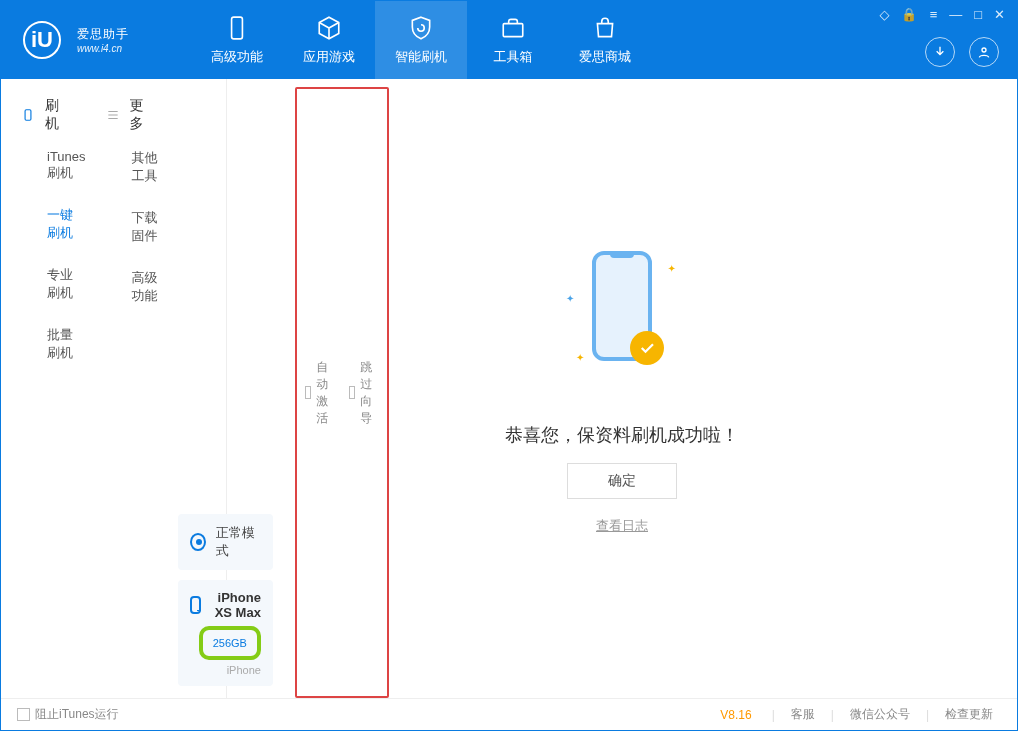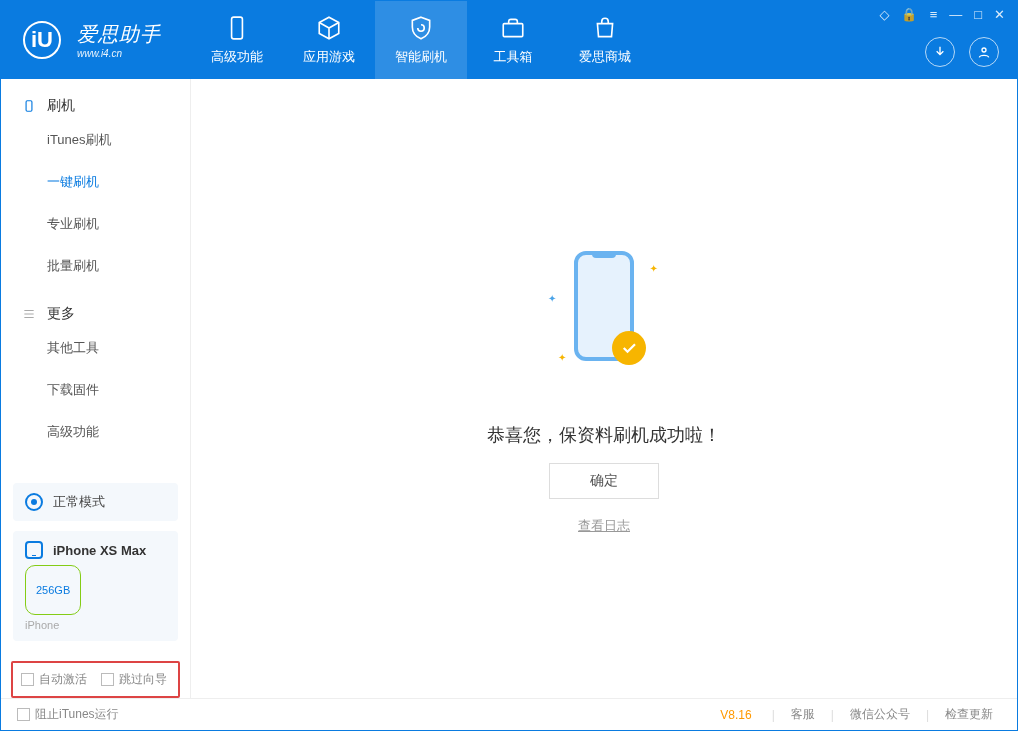--- a/index.html
+++ b/index.html
@@ -2,51 +2,51 @@
 <html><head>
 <meta charset="utf-8">
 <style>
 * { margin: 0; padding: 0; box-sizing: border-box; font-family: "Microsoft YaHei", Arial, sans-serif; }
 body { background: #fff; }
 .window { width: 1018px; height: 731px; border: 1px solid #0a7be0; display: flex; flex-direction: column; background: #fff; }
 .header { height: 78px; background: linear-gradient(180deg, #0a7be0 0%, #0a7be0 100%); display: flex; align-items: center; color: #fff; position: relative; }
 .logo-area { display: flex; align-items: center; padding: 0 18px 0 22px; width: 190px; }
 .logo-circle { width: 38px; height: 38px; border: 2.5px solid #fff; border-radius: 50%; display: flex; align-items: center; justify-content: center; margin-right: 16px; font-size: 22px; font-weight: bold; }
 .logo-text { display: flex; flex-direction: column; }
-.logo-title { font-size: 20px; font-weight: 500; letter-spacing: 1px; font-style: italic; }
+.logo-title { font-size: 12px; font-weight: 500; letter-spacing: 1px; }
 .logo-sub { font-size: 10px; opacity: .9; font-style: italic; }
 .nav { display: flex; height: 100%; }
 .nav-item { width: 92px; display: flex; flex-direction: column; align-items: center; justify-content: center; cursor: pointer; font-size: 13px; }
 .nav-item.active { background: rgba(255,255,255,.15); }
 .nav-icon { width: 28px; height: 28px; margin-bottom: 6px; display: flex; align-items: center; justify-content: center; }
 .nav-icon svg { width: 26px; height: 26px; fill: #fff; stroke: #fff; }
 .win-controls-top { position: absolute; top: 6px; right: 12px; display: flex; gap: 12px; opacity: .85; }
 .win-controls-top span { cursor: pointer; font-size: 13px; }
 .header-right { position: absolute; right: 18px; bottom: 12px; display: flex; gap: 14px; }
 .header-right-btn { width: 30px; height: 30px; border: 1.5px solid rgba(255,255,255,.7); border-radius: 50%; display: flex; align-items: center; justify-content: center; cursor: pointer; }
 .header-right-btn svg { width: 16px; height: 16px; stroke: #fff; fill: none; stroke-width: 2; }
 .body { flex: 1; display: flex; overflow: hidden; }
-.sidebar { width: 190px; border-right: 1px solid #eee; display: flex; flex-direction: column; }
+.sidebar { width: 226px; border-right: 1px solid #eee; display: flex; }
 .side-section { padding: 18px 0 0 0; }
 .side-header { display: flex; align-items: center; padding: 0 20px 4px 20px; font-size: 14px; color: #333; font-weight: 500; }
 .side-header-icon { width: 16px; height: 16px; margin-right: 10px; display: flex; align-items: center; justify-content: center; }
 .side-header-icon svg { width: 14px; height: 14px; }
 .side-items { }
 .side-item { padding: 12px 0 12px 46px; font-size: 13px; color: #555; cursor: pointer; }
 .side-item.active { color: #0a7be0; }
 .side-bottom { margin-top: auto; padding: 12px; }
 .mode-card { background: #f4f8fc; border-radius: 4px; padding: 10px 12px; display: flex; align-items: center; margin-bottom: 10px; font-size: 13px; color: #444; }
 .mode-icon { width: 18px; height: 18px; border: 2px solid #0a7be0; border-radius: 50%; margin-right: 10px; position: relative; }
 .mode-icon::after { content: ''; position: absolute; width: 6px; height: 6px; background: #0a7be0; border-radius: 50%; top: 4px; left: 4px; }
-.device-card { background: #f4f8fc; border-radius: 4px; padding: 10px 12px; }
+.device-card { background: #f4f8fc; border-radius: 4px; padding: 10px 12px; text-align: right; }
 .device-top { display: flex; align-items: center; margin-bottom: 6px; }
 .device-icon { width: 18px; height: 18px; border: 2px solid #0a7be0; border-radius: 4px; margin-right: 10px; position: relative; }
 .device-icon::after { content: ''; position: absolute; width: 4px; height: 1.5px; background: #0a7be0; bottom: 1px; left: 5px; }
 .device-name { font-size: 13px; font-weight: 600; color: #333; }
-.device-badge { display: inline-block; border: 1px solid #84cc16; color: #0a7be0; border-radius: 10px; padding: 18px 10px; font-size: 11px; margin-bottom: 4px; }
+.device-badge { display: inline-block; border: 4px solid #84cc16; color: #0a7be0; border-radius: 10px; padding: 7px 10px; font-size: 11px; margin-bottom: 4px; }
 .device-type { font-size: 11px; color: #aaa; }
 .options-row { border: 2px solid #d44; border-radius: 2px; margin: 8px 10px 0 10px; padding: 8px 8px; display: flex; gap: 14px; }
 .opt { display: flex; align-items: center; font-size: 12px; color: #888; cursor: pointer; }
 .chk { width: 13px; height: 13px; border: 1px solid #bbb; margin-right: 5px; }
 .main { flex: 1; display: flex; flex-direction: column; align-items: center; justify-content: center; position: relative; }
 .phone-illust { width: 120px; height: 150px; position: relative; margin-bottom: 30px; }
 .phone-body { position: absolute; left: 30px; top: 8px; width: 60px; height: 110px; border: 4px solid #6ab3f0; border-radius: 12px; background: #e6f2fd; }
 .phone-notch { position: absolute; left: 48px; top: 10px; width: 24px; height: 5px; background: #6ab3f0; border-radius: 0 0 4px 4px; }
 .check-badge { position: absolute; right: 18px; bottom: 28px; width: 34px; height: 34px; background: #f7b500; border-radius: 50%; display: flex; align-items: center; justify-content: center; }
 .check-badge svg { width: 18px; height: 18px; stroke: #fff; stroke-width: 3; fill: none; }

